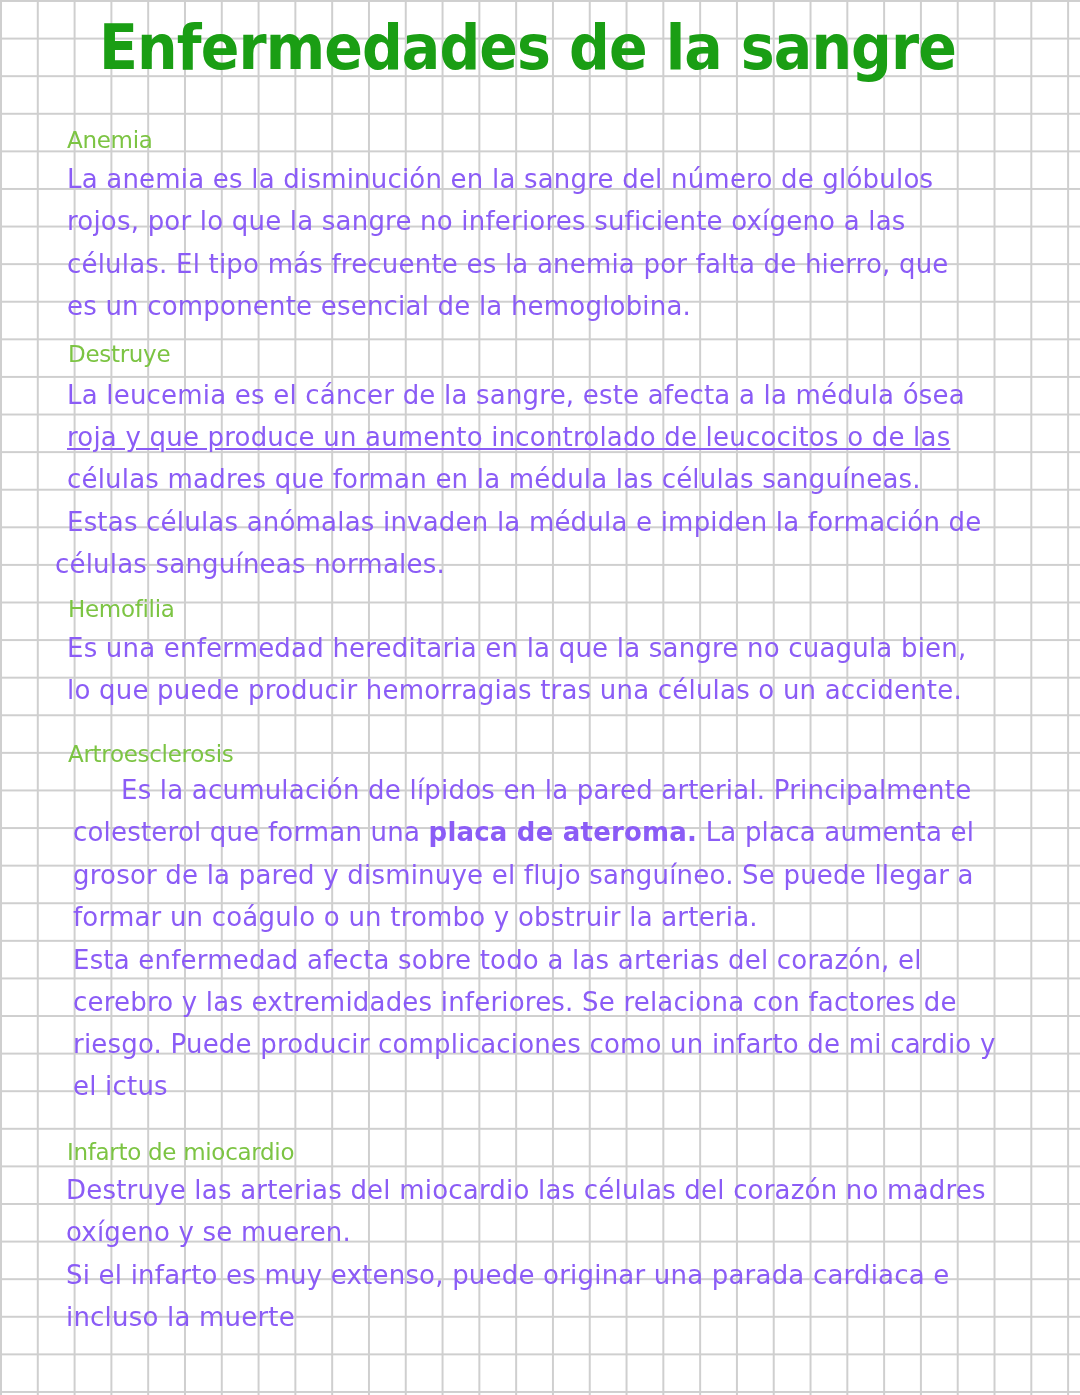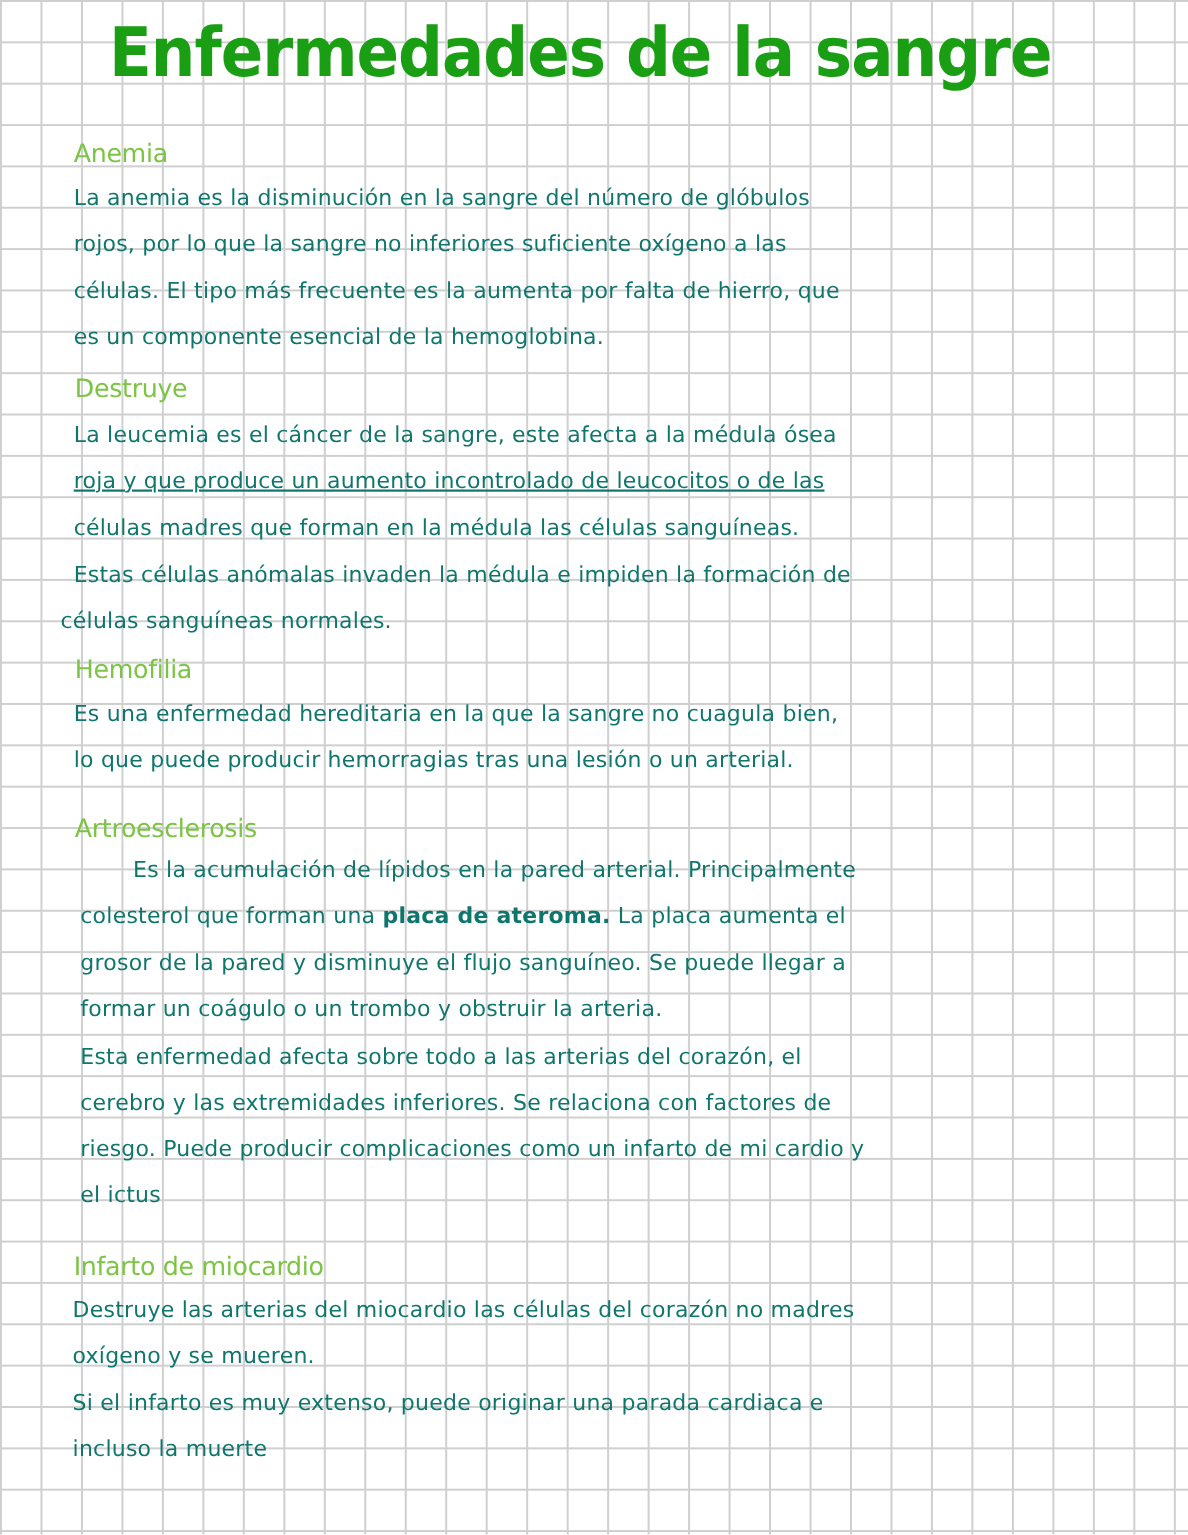--- a/index.html
+++ b/index.html
@@ -20,54 +20,54 @@
     font-weight: bold; font-size: 62px; letter-spacing: -1px;
     color: #1a9e14; transform: scaleX(0.92); transform-origin: center;
     line-height: 80px;
   }
   .heading {
     position: absolute; font-size: 23px; color: #7cc443;
     font-family: "DejaVu Sans", sans-serif; line-height: 30px; white-space: nowrap;
     letter-spacing: -0.3px;
   }
   .line {
-    position: absolute; font-size: 20px; color: #0f766e;
+    position: absolute; font-size: 26px; color: #8b5cf6;
     font-family: "DejaVu Sans", sans-serif; line-height: 32px; white-space: nowrap;
     letter-spacing: 0.2px;
   }
   .bold { font-weight: bold; }
 </style>
 </head>
 <body>
 
 <div class="page">
 
   <div class="title">Enfermedades de la sangre</div>
 
   <div>
     <div class="heading" style="left:67px; top:125px;">Anemia</div>
     <div class="line" style="left:67px; top:163px;">La anemia es la disminución en la sangre del número de glóbulos</div>
     <div class="line" style="left:67px; top:205px;">rojos, por lo que la sangre no inferiores suficiente oxígeno a las</div>
-    <div class="line" style="left:67px; top:248px;">células. El tipo más frecuente es la aumenta por falta de hierro, que</div>
+    <div class="line" style="left:67px; top:248px;">células. El tipo más frecuente es la anemia por falta de hierro, que</div>
     <div class="line" style="left:67px; top:290px;">es un componente esencial de la hemoglobina.</div>
   </div>
 
   <div>
     <div class="heading" style="left:68px; top:339px;">Destruye</div>
     <div class="line" style="left:67px; top:379px;">La leucemia es el cáncer de la sangre, este afecta a la médula ósea</div>
     <div class="line" style="left:67px; top:421px;text-decoration:underline;">roja y que produce un aumento incontrolado de leucocitos o de las</div>
     <div class="line" style="left:67px; top:463px;">células madres que forman en la médula las células sanguíneas.</div>
     <div class="line" style="left:67px; top:506px;">Estas células anómalas invaden la médula e impiden la formación de</div>
     <div class="line" style="left:55px; top:548px;">células sanguíneas normales.</div>
   </div>
 
   <div>
     <div class="heading" style="left:68px; top:594px;">Hemofilia</div>
     <div class="line" style="left:67px; top:632px;">Es una enfermedad hereditaria en la que la sangre no cuagula bien,</div>
-    <div class="line" style="left:67px; top:674px;">lo que puede producir hemorragias tras una lesión o un arterial.</div>
+    <div class="line" style="left:67px; top:674px;">lo que puede producir hemorragias tras una células o un accidente.</div>
   </div>
 
   <div>
     <div class="heading" style="left:68px; top:739px;">Artroesclerosis</div>
     <div class="line" style="left:73px; top:774px;margin-left:48px;">Es la acumulación de lípidos en la pared arterial. Principalmente</div>
     <div class="line" style="left:73px; top:816px;"><span>colesterol que forman una </span><span class="bold">placa de ateroma.</span><span> La placa aumenta el</span></div>
     <div class="line" style="left:73px; top:859px;">grosor de la pared y disminuye el flujo sanguíneo. Se puede llegar a</div>
     <div class="line" style="left:73px; top:901px;">formar un coágulo o un trombo y obstruir la arteria.</div>
     <div class="line" style="left:73px; top:944px;">Esta enfermedad afecta sobre todo a las arterias del corazón, el</div>
     <div class="line" style="left:73px; top:986px;">cerebro y las extremidades inferiores. Se relaciona con factores de</div>

